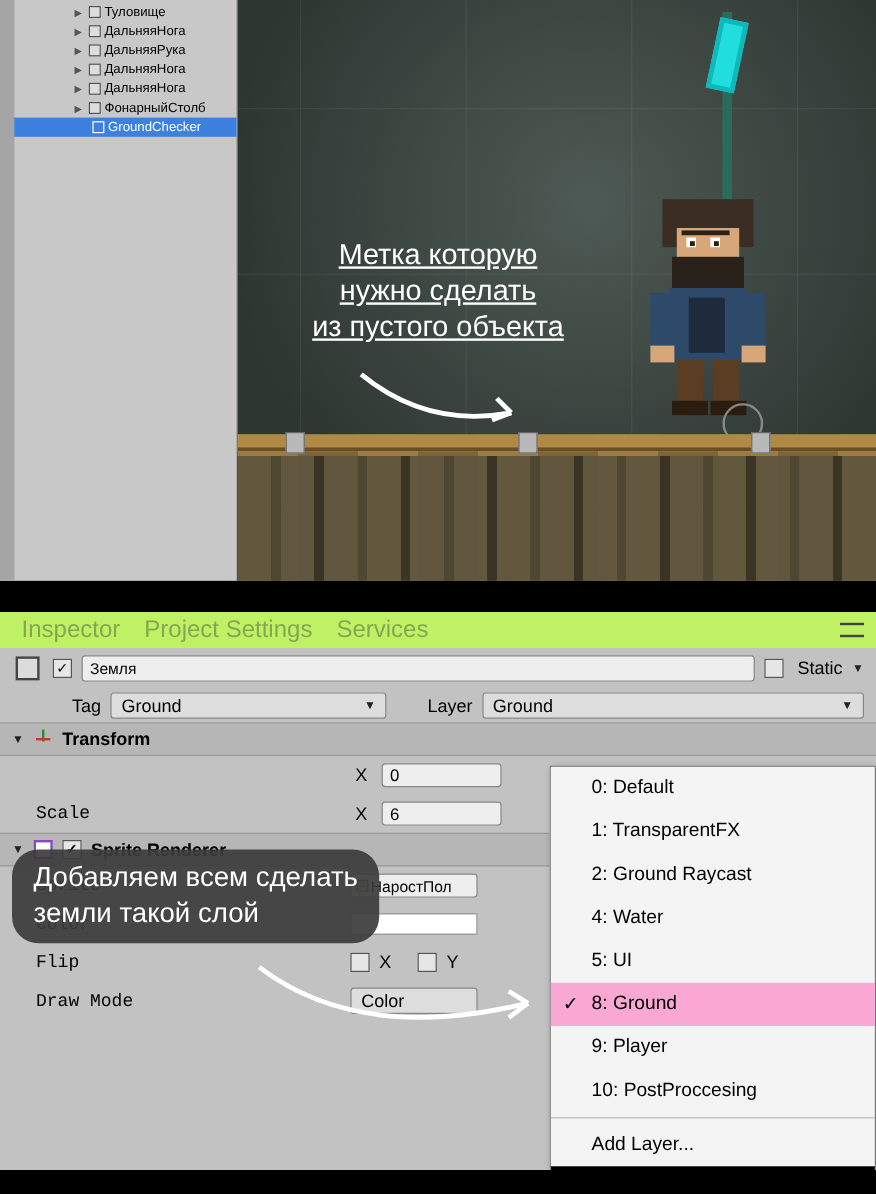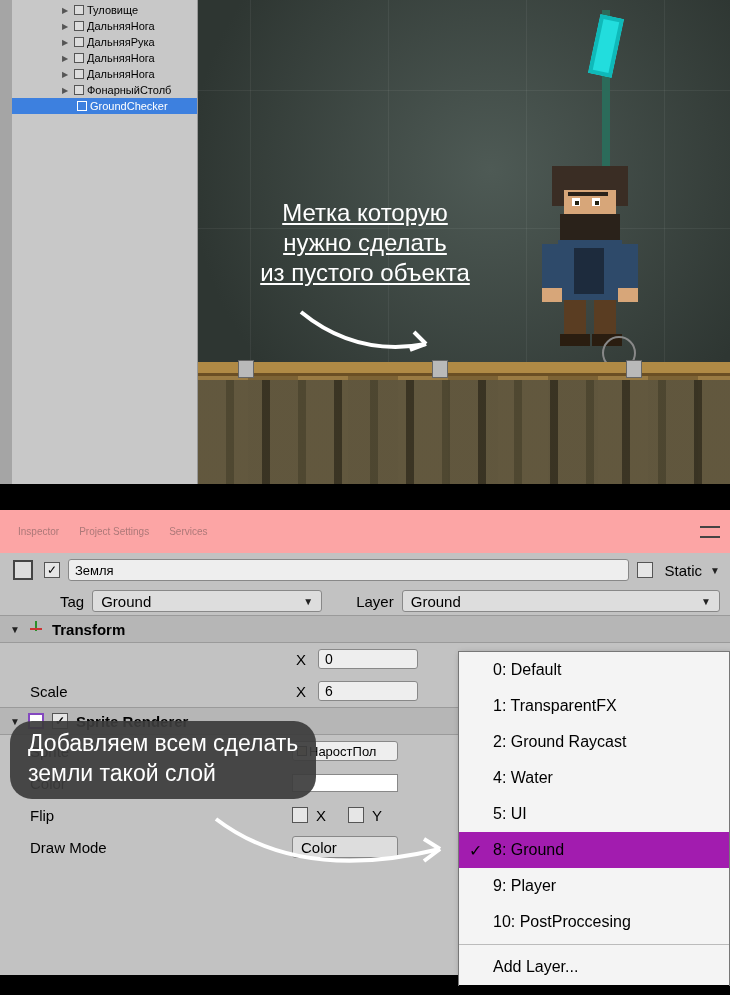--- a/index.html
+++ b/index.html
@@ -69,21 +69,21 @@
     opacity:0.95;
   }
   .nail { position:absolute; top:360px; width:16px; height:18px; background:#b9b9b9; border:1px solid #666; }
 
   
   .anno1 { position:absolute; left:220px; top:198px; width:290px; color:#fff; font-size:24px; font-weight:300; text-align:center; line-height:1.25; font-family:"Segoe UI",Arial,sans-serif;text-decoration:underline; }
   .arrow1 { position:absolute; left:296px; top:302px; width:150px; height:60px; }
 
   
   .bottom-pane { position:absolute; left:0; top:510px; width:730px; height:475px; background:#c2c2c2; }
-  .tabs { height:43px; background:#fca5a5; display:flex; align-items:center; gap:20px; padding-left:18px; overflow:hidden; color:#333; font-size:10px; }
+  .tabs { height:30px; background:#bef264; display:flex; align-items:center; gap:20px; padding-left:18px; overflow:hidden; color:#333; font-size:20px; }
   .tab-faded { opacity:0.4 }
   .tabs .r { margin-left:auto; padding-right:10px; display:flex; gap:6px; }
   .menubtn { width:20px; height:4px; border-top:2px solid #444; border-bottom:2px solid #444; padding:2px 0; box-sizing:content-box; }
 
   .insp-body { position:relative; padding:0; }
   .row { display:flex; align-items:center; height:34px; padding:0 10px; gap:8px; }
   .cube3d { width:26px; height:26px; position:relative; }
   .cube3d::before{ content:""; position:absolute; inset:3px; border:2px solid #444; background:#dcdcdc; }
   .cbx { width:16px; height:16px; border:1px solid #555; background:#e6e6e6; display:inline-flex; align-items:center; justify-content:center; font-size:12px;}
   .namefield { flex:1; height:22px; background:#eee; border:1px solid #888; padding:0 6px; font-size:13px; outline:none; border-radius:3px; }
@@ -94,31 +94,31 @@
   .car { font-size:10px; color:#222;}
 
   .section-head { display:flex; align-items:center; gap:8px; height:28px; padding:0 10px; background:#b6b6b6; border-top:1px solid #9a9a9a; border-bottom:1px solid #9a9a9a; font-size:15px; font-weight:bold;}
   .fold { font-size:10px; color:#222; }
   .axes-ico { width:16px; height:16px; position:relative;}
   .axes-ico::before{content:"";position:absolute;left:7px;top:0;width:2px;height:10px;background:#2a8f2a;}
   .axes-ico::after{content:"";position:absolute;left:2px;top:7px;width:12px;height:2px;background:#c33;}
   .sr-ico { width:16px;height:16px;border:2px solid #8448c0;background:#fff;}
 
   .prop { display:flex; align-items:center; height:32px; padding:0 16px 0 30px; font-size:15px; gap:8px;}
-  .prop .lbl { width:254px;}
+  .prop .lbl { width:254px;font-family:Liberation Mono, monospace;}
   .xlabel{ width:18px; text-align:center;}
   .val { flex:1; max-width:100px; height:20px; background:#eee; border:1px solid #888; border-radius:3px; padding:0 6px; font-size:14px; outline:none;}
   .swatch { width:106px; height:18px; background:#fff; border:1px solid #888;}
   .objfield { width:106px; height:20px; background:#eee; border:1px solid #888; border-radius:3px; padding:0 4px; font-size:13px; display:flex; align-items:center; gap:2px;}
   .objfield .o { width:10px;height:10px;border:1px solid #555; background:#d5c8b0;}
 
   
   .layer-menu { position:absolute; right:0; top:98px; width:272px; background:#f4f4f4; border:1px solid #777; box-shadow:2px 2px 6px rgba(0,0,0,.3); z-index:20;}
   .layer-item { height:36px; display:flex; align-items:center; padding:0 10px 0 34px; font-size:16px; position:relative;}
-  .layer-item.sel { background:#a21caf;}
+  .layer-item.sel { background:#f9a8d4;}
   .layer-item.sel::before{ content:"✓"; position:absolute; left:10px; color:#000; font-size:16px;}
   .layer-sep { height:1px; background:#bbb; margin:4px 0;}
   .layer-menu::after{content:"";position:absolute;left:0;right:0;bottom:-16px;height:16px;background:#000;}
 
   
   .anno2 { position:absolute; left:10px; top:168px; background:rgba(60,60,60,.92); color:#fff; font-size:23px; font-weight:300; padding:8px 18px 10px; border-radius:22px; line-height:1.3; font-family:"Segoe UI",Arial,sans-serif; z-index:15;}
   .arrow2 { position:absolute; left:210px; top:260px; width:248px; height:80px; z-index:16;}
 
   .black-strip{position:absolute;left:0;right:0;bottom:0;height:10px;background:#000;}
 </style>

